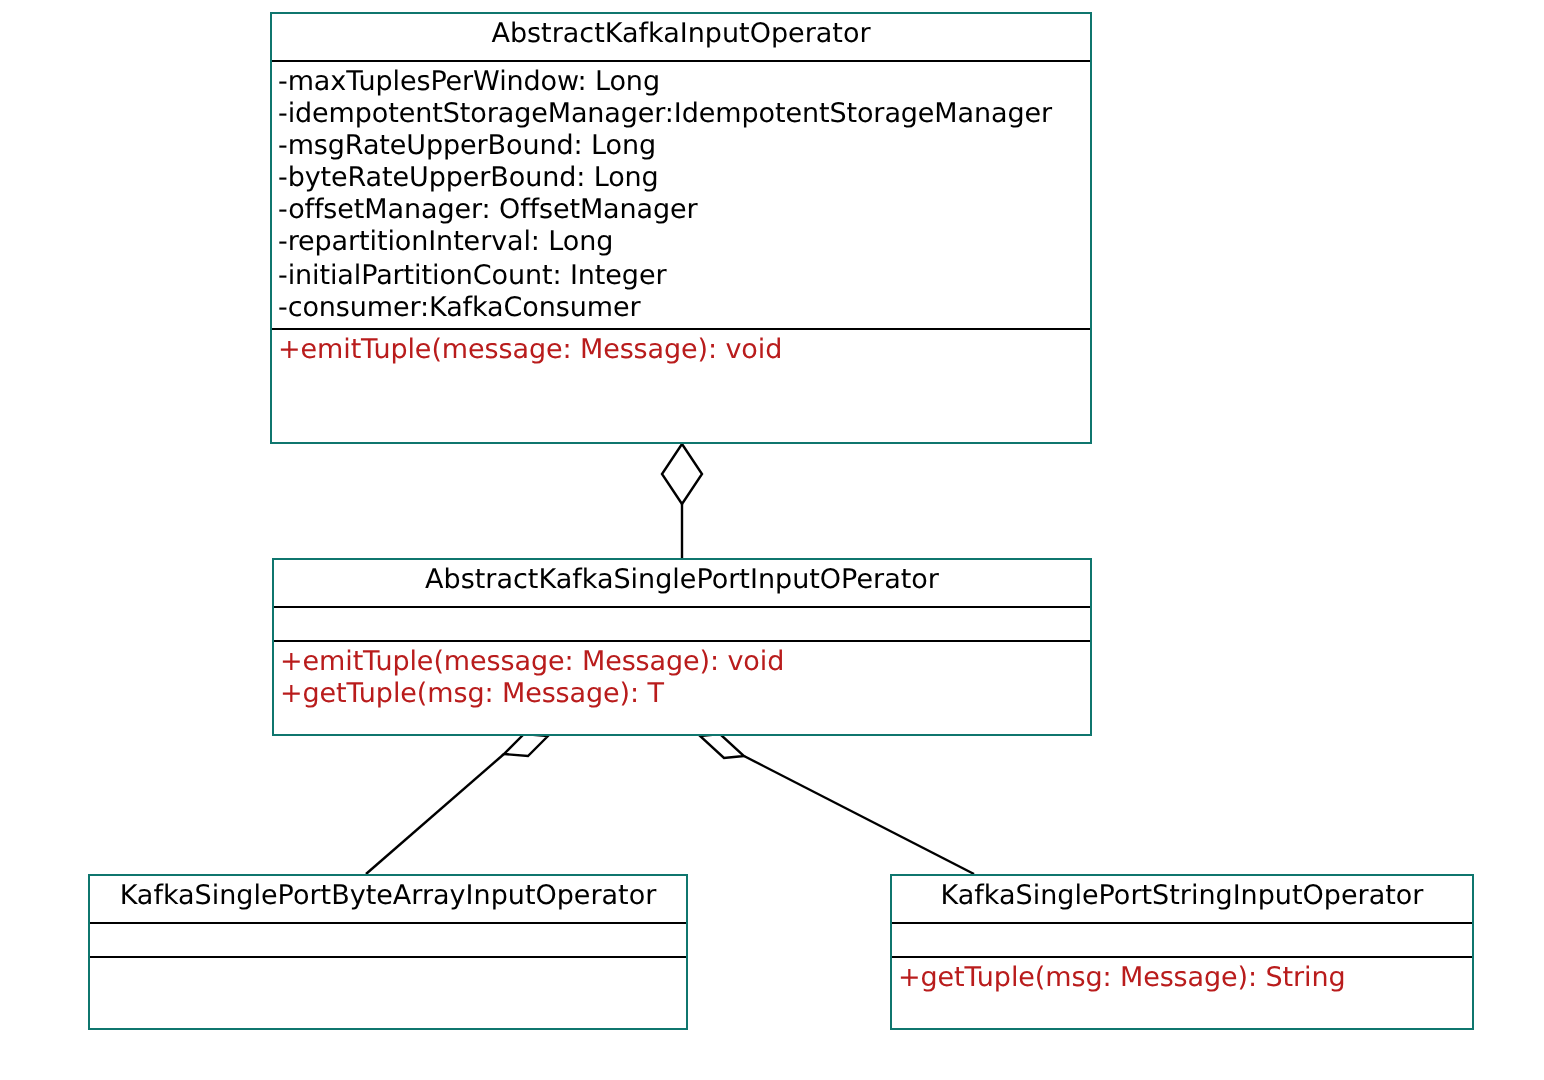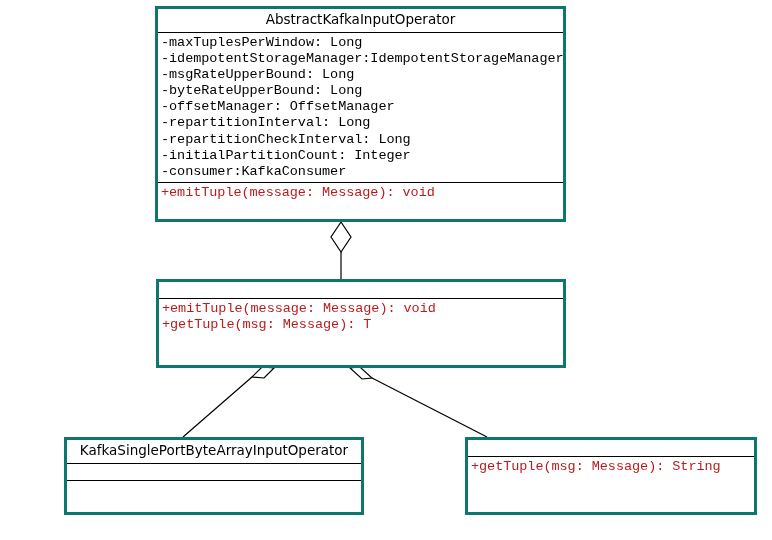--- a/index.html
+++ b/index.html
@@ -11,24 +11,23 @@
     position: relative;
     width: 772px;
     height: 540px;
     background: #ffffff;
     font-family: "DejaVu Sans", sans-serif;
     overflow: hidden;
   }
   .uml-class {
     position: absolute;
     box-sizing: border-box;
-    border: 3px solid #0f766e;
+    border: 1px solid #0f766e;
     background: #ffffff;
     z-index: 2;
-    margin-left: 20px;
   }
   .uml-name-compartment {
     box-sizing: border-box;
     border-bottom: 1px solid #000000;
     text-align: center;
     font-size: 13.5px;
     line-height: 1.0;
     color: #000000;
     padding: 4px 4px 5px 4px;
     white-space: nowrap;
@@ -51,21 +50,20 @@
     font-size: 13.5px;
     color: #b91c1c;
     padding: 2px 0px 2px 3px;
   }
   .uml-row {
     white-space: nowrap;
     line-height: 16.2px;
     height: 16.2px;
     overflow: visible;
     letter-spacing: -0.05px;
-    font-family: Liberation Mono, monospace;
   }
   svg.connectors {
     position: absolute;
     left: 0;
     top: 0;
     width: 772px;
     height: 540px;
     z-index: 1;
     pointer-events: none;
   }
@@ -95,42 +93,43 @@
 
   <div class="uml-class" style="left:135px; top:6px; width:411px; height:216px;">
     <div class="uml-name-compartment">AbstractKafkaInputOperator</div>
     <div class="uml-attrs-compartment">
       <div class="uml-row">-maxTuplesPerWindow: Long</div>
       <div class="uml-row">-idempotentStorageManager:IdempotentStorageManager</div>
       <div class="uml-row">-msgRateUpperBound: Long</div>
       <div class="uml-row">-byteRateUpperBound: Long</div>
       <div class="uml-row">-offsetManager: OffsetManager</div>
       <div class="uml-row">-repartitionInterval: Long</div>
-      <div class="uml-row">-repartitionCheckInterval: Long</div>
       <div class="uml-row">-initialPartitionCount: Integer</div>
       <div class="uml-row">-consumer:KafkaConsumer</div>
     </div>
     <div class="uml-ops-compartment">
       <div class="uml-row">+emitTuple(message: Message): void</div>
     </div>
   </div>
 
   <div class="uml-class" style="left:136px; top:279px; width:410px; height:89px;">
+    <div class="uml-name-compartment">AbstractKafkaSinglePortInputOPerator</div>
     <div class="uml-attrs-compartment empty"></div>
     <div class="uml-ops-compartment">
       <div class="uml-row">+emitTuple(message: Message): void</div>
       <div class="uml-row">+getTuple(msg: Message): T</div>
     </div>
   </div>
 
   <div class="uml-class" style="left:44px; top:437px; width:300px; height:78px;">
     <div class="uml-name-compartment">KafkaSinglePortByteArrayInputOperator</div>
     <div class="uml-attrs-compartment empty"></div>
   </div>
 
   <div class="uml-class" style="left:445px; top:437px; width:292px; height:78px;">
+    <div class="uml-name-compartment">KafkaSinglePortStringInputOperator</div>
     <div class="uml-attrs-compartment empty"></div>
     <div class="uml-ops-compartment">
       <div class="uml-row">+getTuple(msg: Message): String</div>
     </div>
   </div>
 
 </div>
 
 </body></html>

